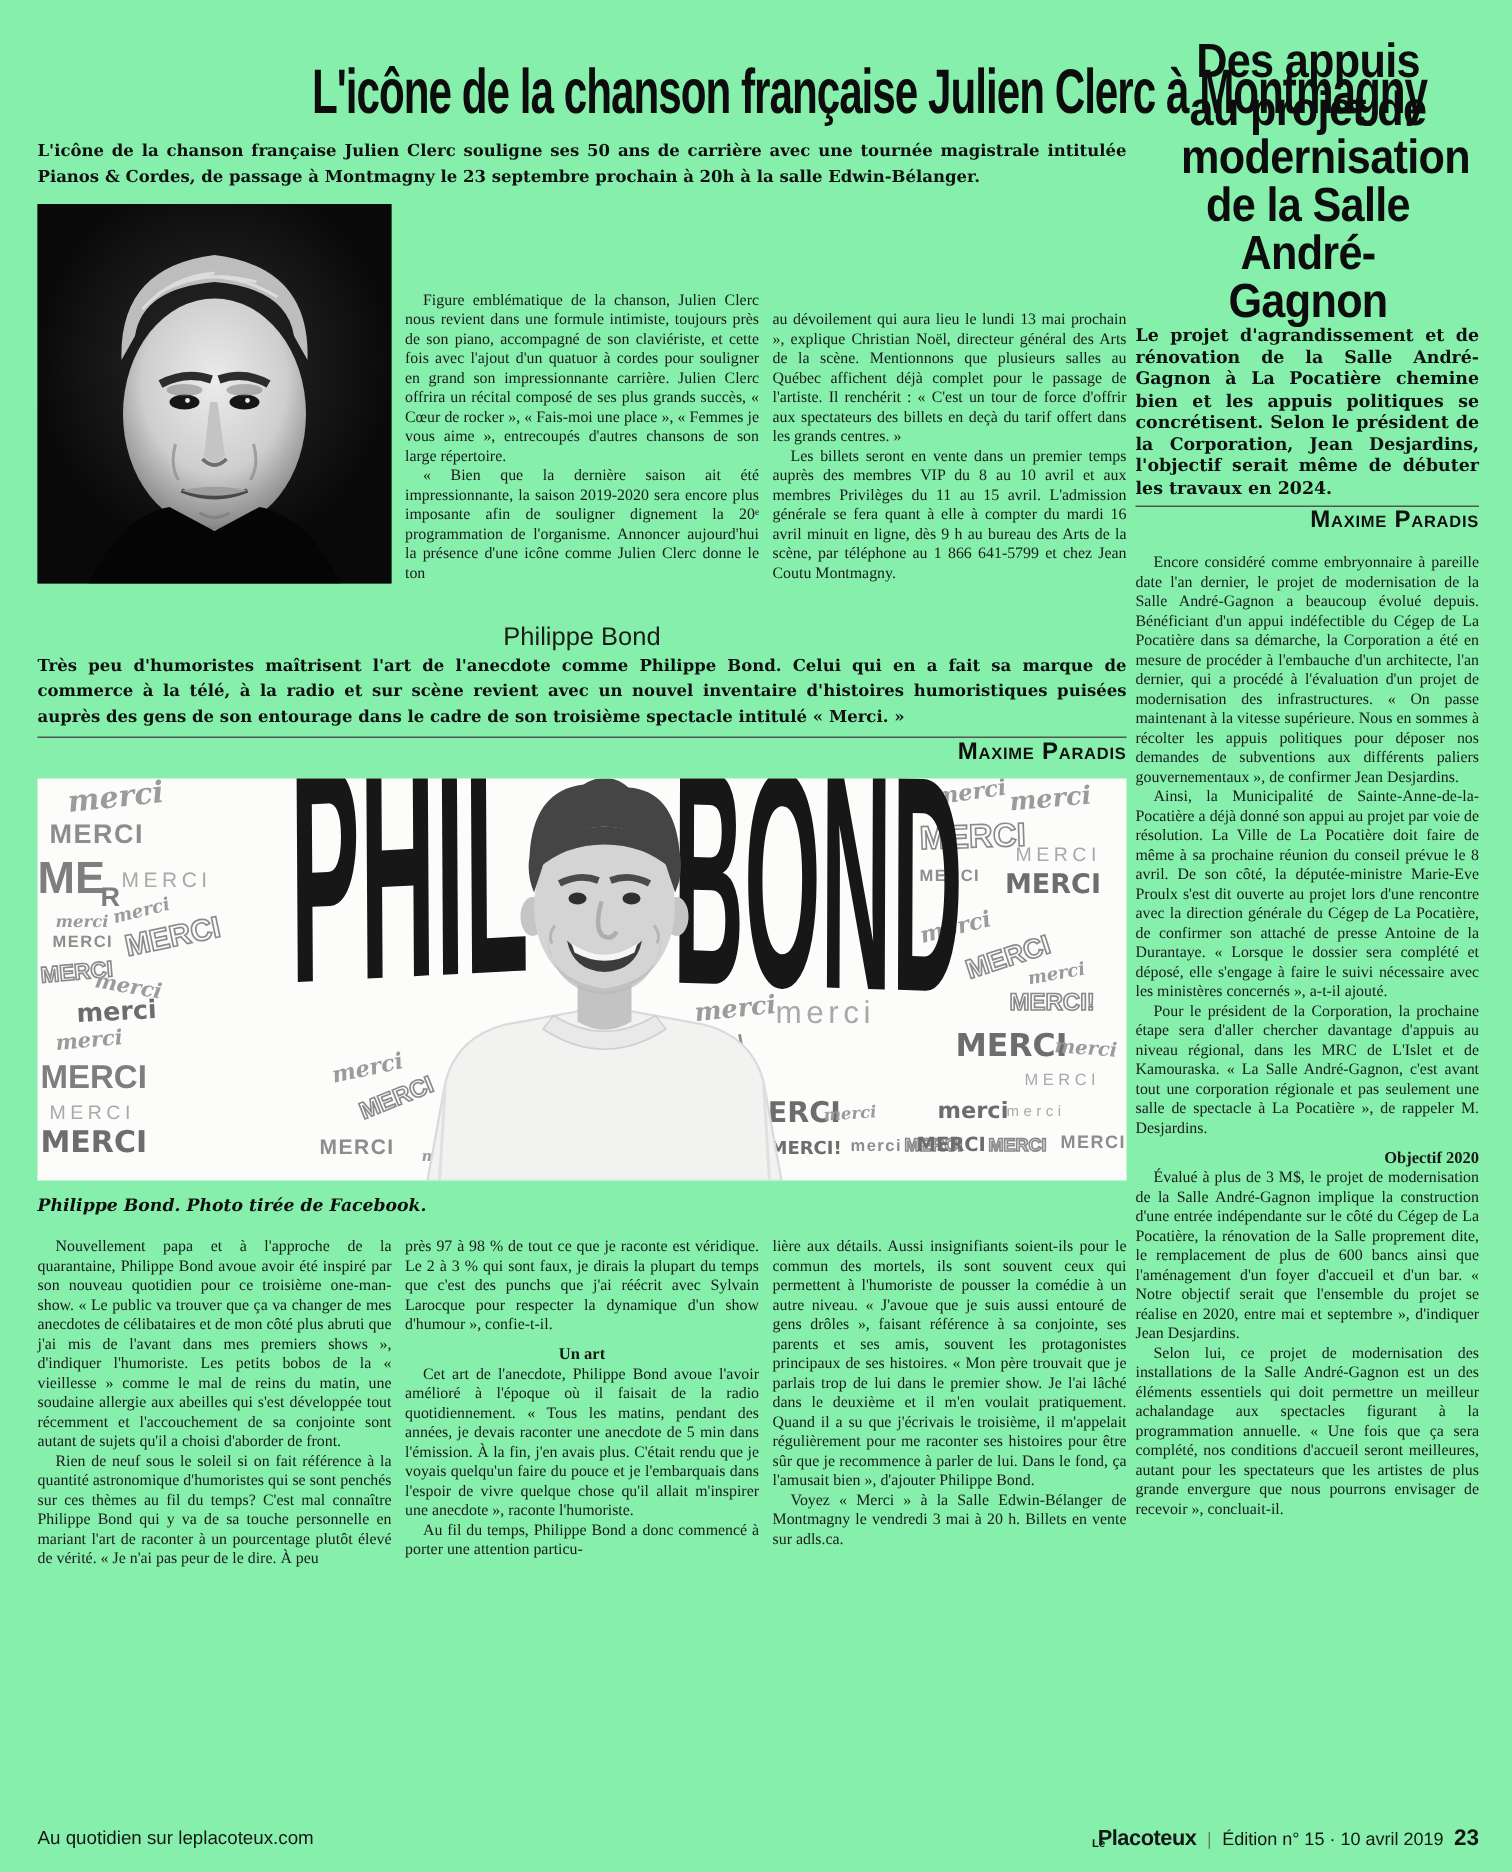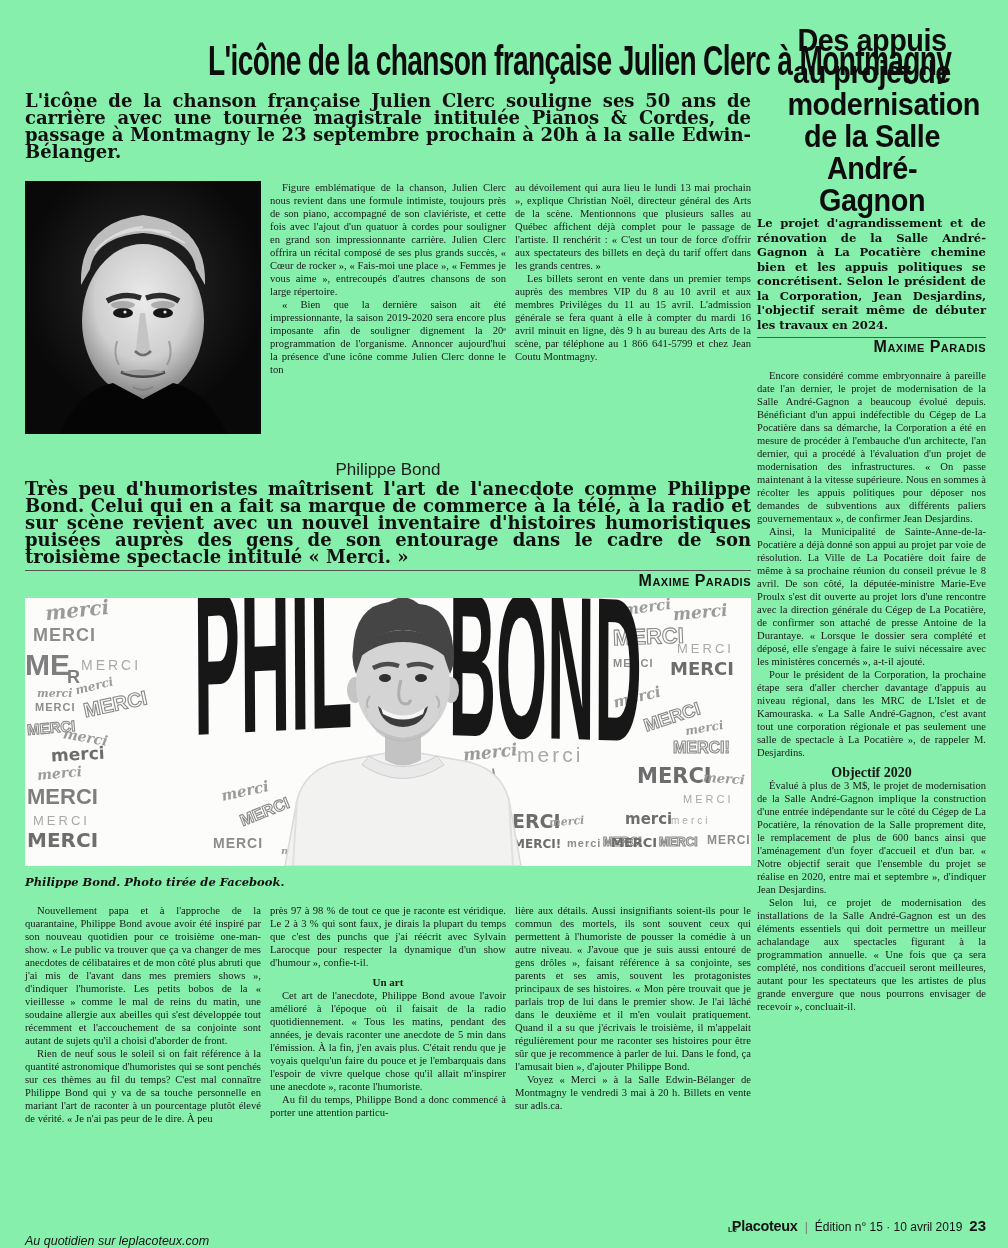--- a/index.html
+++ b/index.html
@@ -11,22 +11,22 @@
   .hl{font-family:"Liberation Sans",sans-serif;font-weight:800;color:#0d0d0d;}
   .condense{display:inline-block;white-space:nowrap;transform-origin:center;}
   .rule{border:0;border-top:1.5px solid #555;margin:0;}
   .byline{font-family:"Liberation Sans",sans-serif;font-weight:700;font-variant:small-caps;
           font-size:16px;letter-spacing:.5px;text-align:right;color:#111;}
 
   
   .main{position:absolute;left:25px;top:38px;width:726px;}
   .clerc-headline{text-align:center;font-size:42px;line-height:46px;height:48px;}
   .clerc-headline .condense{transform:scaleX(.67);letter-spacing:-1px;}
-  .lead{font-family:"DejaVu Serif",serif;font-weight:700;font-size:18px;line-height:17px;color:#111;}
-  .clerc-body{display:flex;gap:9px;margin-top:21px;}
+  .lead{font-family:"DejaVu Serif",serif;font-weight:700;font-size:11px;line-height:17px;color:#111;}
+  .clerc-body{display:flex;gap:9px;margin-top:10px;align-items:flex-end;}
   .clerc-photo{width:236px;height:253px;flex:0 0 auto;background:#000;}
   .bcol{flex:1 1 0;font-size:10.6px;line-height:13px;}
   .bcol p{margin:0;text-indent:12px;}
   .bcol p.cont{text-indent:0;}
   .bcol p.subhead{text-indent:0;text-align:center;font-weight:700;font-size:11px;margin-top:7px;}
 
   
   .bond-kicker{text-align:center;font-family:"Liberation Sans",sans-serif;font-size:17px;color:#1b1b1b;margin-top:26px;}
   .bond-headline{text-align:center;font-size:37px;line-height:40px;height:42px;margin-top:2px;}
   .bond-headline .condense{transform:scaleX(.78);letter-spacing:-.5px;}
@@ -56,25 +56,25 @@
 
   
   .sidebar{position:absolute;left:757px;top:24px;width:229px;}
   .sb-headline{text-align:center;font-size:32px;line-height:32px;}
   .sb-headline .inner{display:block;width:188px;margin:0 auto;transform:scaleX(.9);transform-origin:center top;
                       font-family:"Liberation Sans",sans-serif;font-weight:800;color:#0d0d0d;letter-spacing:-.5px;}
   .sb-lead{font-family:"DejaVu Serif",serif;font-weight:700;font-size:11.6px;line-height:14.5px;margin-top:10px;color:#111;}
   .sb-rule{margin-top:5px;}
   .sb-body{margin-top:13px;font-size:10.6px;line-height:13px;}
   .sb-body p{margin:0;text-indent:12px;}
-  .sb-body p.subhead{text-indent:0;text-align:center;font-weight:700;font-size:14px;margin-top:7px;}
-
-  
-  .foot-left{position:absolute;left:25px;bottom:0;font-family:"Liberation Sans",sans-serif;
-             font-style:italic;font-size:12.5px;color:#161616;text-align:right;}
+  .sb-body p.subhead{text-indent:0;text-align:right;font-weight:700;font-size:11px;margin-top:7px;}
+
+  
+  .foot-left{position:absolute;left:25px;bottom:16px;font-family:"Liberation Sans",sans-serif;
+             font-size:12.5px;color:#161616;text-align:right;}
   .foot-right{position:absolute;right:22px;bottom:14px;font-family:"Liberation Sans",sans-serif;
               font-size:12px;color:#161616;display:flex;align-items:baseline;gap:7px;}
   .brand-le{font-size:7.5px;font-weight:700;position:relative;top:1px;}
   .brand-name{font-weight:700;font-size:14.5px;letter-spacing:-.3px;margin-left:-5px;}
   .foot-sep{color:#777;font-weight:300;}
   .foot-page{font-weight:800;font-size:15px;}
 </style>
 </head>
 <body>
 

